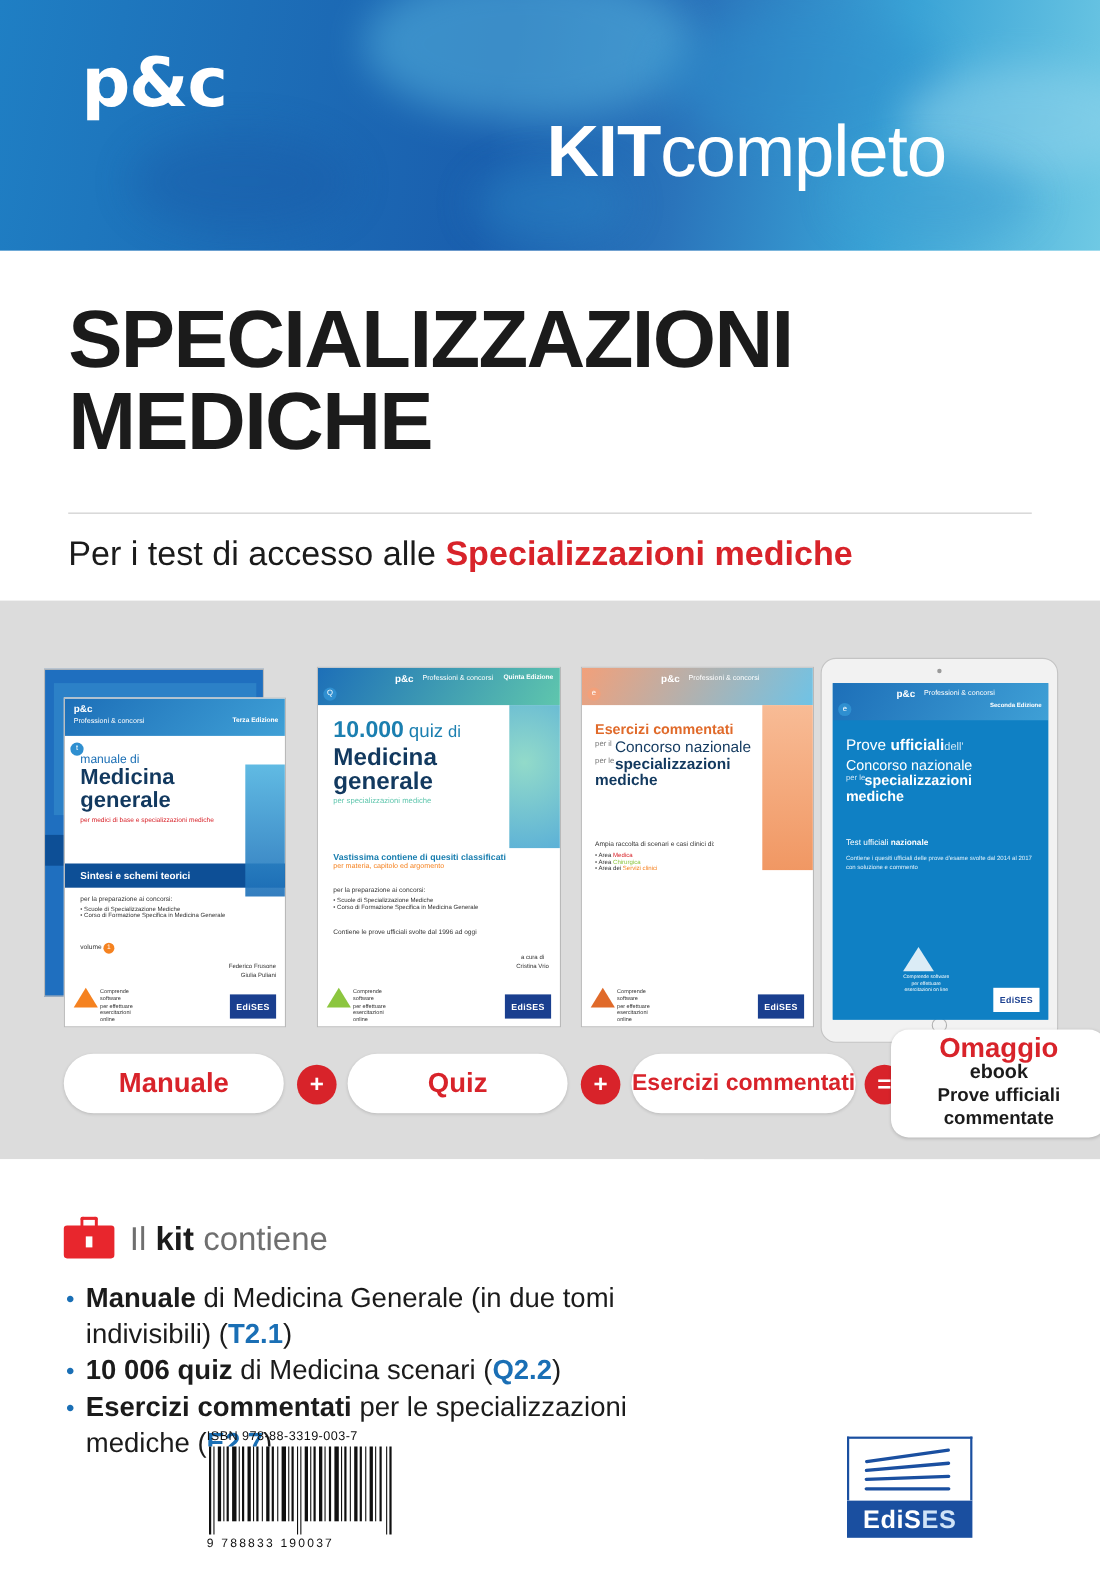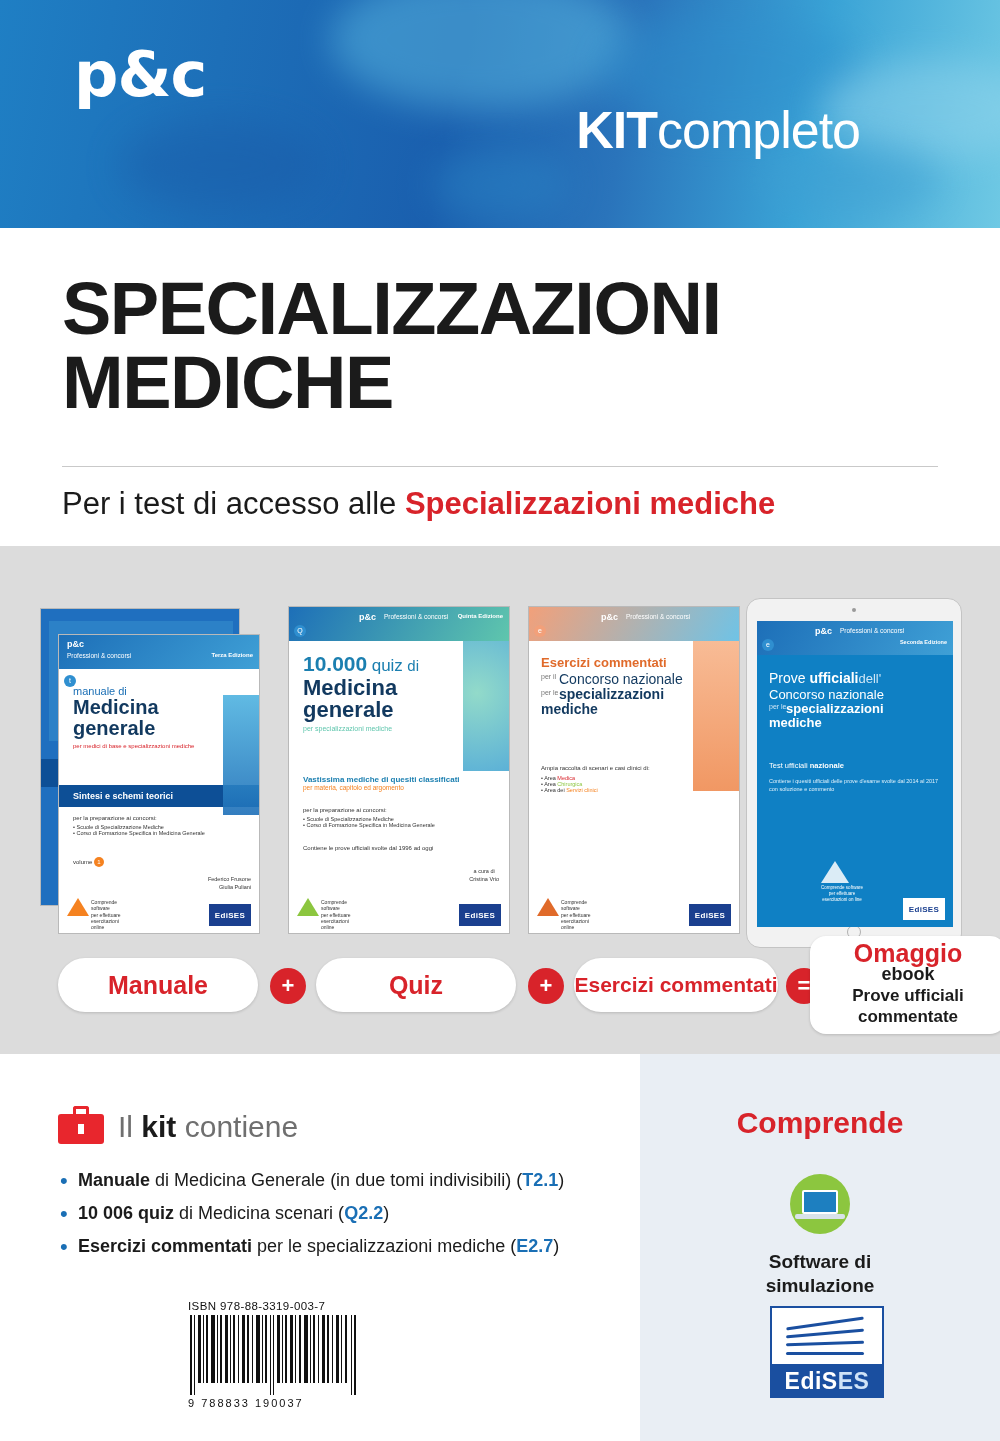--- a/index.html
+++ b/index.html
@@ -28,21 +28,21 @@
   .b5 { width: 180px; height: 80px; left: 760px; top: 140px; background:#3f9ed2; }
   .b6 { width: 140px; height: 70px; left: 430px; top: 150px; background:#2b86c6; }
 
   .logo-pc {
     position: absolute; left: 74px; top: 38px;
     font-size: 62px; font-weight: 700; color: #ffffff; letter-spacing: -1px;
     font-family: "DejaVu Sans", sans-serif;
   }
   .kit-title {
     position: absolute; right: 140px; top: 104px;
-    font-size: 52px; line-height: 1; color:#fff; white-space: nowrap;
+    font-size: 66px; line-height: 1; color:#fff; white-space: nowrap;
     font-family: "Liberation Sans", sans-serif;
   }
   .kit-title .strong { font-weight: 700; letter-spacing: -1px; }
   .kit-title .light { font-weight: 300; letter-spacing: -1px; }
 
   
   .title-area { position: absolute; left:0; top: 228px; width: 1000px; height: 318px; background:#fff; }
   .main-title {
     position: absolute; left: 62px; top: 44px; width: 900px;
     font-size: 74px; line-height: 74px; font-weight: 700; color:#1b1b1b;
@@ -127,21 +127,21 @@
     position:absolute; left: 118px; top: 56px;
     font-size: 30px; color:#6f6f6f; font-weight:400;
   }
   .kit-contiene b { color:#1b1b1b; font-weight:700; }
   .briefcase { position:absolute; left: 58px; top: 52px; width: 46px; height: 38px; }
   .briefcase .body { position:absolute; left:0; top:8px; width:46px; height:30px; background:#e8262d; border-radius:3px; }
   .briefcase .handle { position:absolute; left:15px; top:0px; width:16px; height:10px; border:3px solid #e8262d; border-bottom:none; border-radius:3px 3px 0 0;}
   .briefcase .clip { position:absolute; left:20px; top:18px; width:6px; height:10px; background:#fff; }
 
   .kit-list { position:absolute; left: 60px; top: 110px; width: 560px; }
-  .kit-list li { list-style:none; font-size: 18px; line-height: 33px; color:#1b1b1b; padding-left: 18px; position:relative; }
+  .kit-list li { list-style:none; font-size: 25px; line-height: 33px; color:#1b1b1b; padding-left: 18px; position:relative; }
   .kit-list li:before { content:"•"; position:absolute; left:0; top:0; color:#1a6fb5; font-size: 22px; }
   .kit-list b { font-weight:700; }
   .kit-list .code { color:#1a6fb5; font-weight:700; }
 
   .comprende {
     position:absolute; left: 0; top: 52px; width: 360px; text-align:center;
     font-size: 30px; font-weight:700; color:#d8232a;
   }
   .sw-icon { position:absolute; left: 143px; top: 120px; width: 74px; height: 60px; }
   .sw-icon .circ { position:absolute; left: 7px; top: 0; width: 60px; height: 60px; border-radius:50%; background:#8cc63f; }
@@ -242,21 +242,21 @@
         <div style="line-height:22px;">
           <span style="font-size:21px;font-weight:700;color:#1b7fb0;">10.000</span>
           <span style="font-size:17px;color:#1b7fb0;">quiz</span>
           <span style="font-size:15px;color:#1b7fb0;">di</span>
         </div>
         <div style="font-size:22px;font-weight:700;color:#12395f;line-height:22px;">Medicina</div>
         <div style="font-size:22px;font-weight:700;color:#12395f;line-height:22px;">generale</div>
         <div style="font-size:7px;color:#5fc6ad;margin-top:4px;">per specializzazioni mediche</div>
       </div>
       <div style="position:absolute;left:14px;top:168px;width:195px;">
-        <div style="font-size:8px;font-weight:700;color:#1b7fb0;">Vastissima mediche di quesiti classificati</div>
+        <div style="font-size:8px;font-weight:700;color:#1b7fb0;">Vastissima contiene di quesiti classificati</div>
         <div style="font-size:6.5px;color:#f58220;">per materia, capitolo ed argomento</div>
       </div>
       <div style="position:absolute;left:14px;top:200px;width:195px;">
         <div style="font-size:6px;color:#333;">per la preparazione ai concorsi:</div>
         <div style="font-size:5.5px;color:#333;margin-top:3px;">• <span>Scuole di Specializzazione Mediche</span></div>
         <div style="font-size:5.5px;color:#333;">• <span>Corso di Formazione Specifica in Medicina Generale</span></div>
       </div>
       <div style="position:absolute;left:14px;top:238px;font-size:6px;color:#333;">Contiene le prove ufficiali svolte dal 1996 ad oggi</div>
       <div style="position:absolute;right:10px;bottom:50px;font-size:5.5px;color:#333;text-align:center;line-height:8px;">a cura di<br>Cristina Vrio</div>
       <div class="sw-badge">
@@ -301,21 +301,21 @@
       <div class="screen">
         <div style="position:absolute;left:0;top:0;width:196px;height:34px;background:linear-gradient(120deg,#1d6fb8,#3fa0d6);">
           <span style="position:absolute;left:58px;top:5px;color:#fff;font-size:9px;font-weight:700;">p&amp;c</span>
           <span style="position:absolute;left:83px;top:6px;color:#fff;font-size:6.5px;">Professioni &amp; concorsi</span>
           <span style="position:absolute;right:6px;top:18px;color:#fff;font-size:5.5px;font-weight:700;">Seconda Edizione</span>
           <span style="position:absolute;left:5px;top:18px;width:12px;height:12px;border-radius:50%;background:#2f8fd0;color:#fff;font-size:7px;text-align:center;line-height:12px;">e</span>
         </div>
         <div style="position:absolute;left:0;top:34px;width:196px;height:272px;background:#0f80c4;"></div>
         <div style="position:absolute;left:12px;top:48px;width:175px;">
           <div style="line-height:17px;">
-            <span style="font-size:14px;color:#fff;">Prove </span><span style="font-size:14px;font-weight:700;color:#fff;">ufficiali</span><span style="font-size:13px;color:#cfe6f6;">dell'</span>
+            <span style="font-size:14px;color:#fff;">Prove </span><span style="font-size:14px;font-weight:700;color:#fff;">ufficiali</span><span style="font-size:10px;color:#cfe6f6;">dell'</span>
           </div>
           <div style="font-size:13px;color:#fff;line-height:15px;">Concorso nazionale</div>
           <div style="font-size:7px;color:#cfe6f6;line-height:10px;">per le</div>
           <div style="font-size:13px;font-weight:700;color:#fff;line-height:14px;margin-top:-10px;margin-left:17px;">specializzazioni</div>
           <div style="font-size:13px;font-weight:700;color:#fff;line-height:14px;">mediche</div>
         </div>
         <div style="position:absolute;left:12px;top:140px;width:175px;font-size:7.5px;color:#fff;">Test ufficiali <b>nazionale</b></div>
         <div style="position:absolute;left:12px;top:156px;width:172px;font-size:5.5px;color:#dff0fb;line-height:8px;">Contiene i quesiti ufficiali delle prove d'esame svolte dal 2014 al 2017 con soluzione e commento</div>
         <div style="position:absolute;left:50px;bottom:26px;width:70px;height:40px;">
           <div style="position:absolute;left:14px;top:0;width:0;height:0;border-left:14px solid transparent;border-right:14px solid transparent;border-bottom:22px solid #fff;opacity:.85;"></div>
@@ -351,31 +351,20 @@
       <div class="kit-contiene">
         <span>Il </span><b>kit</b><span> contiene</span>
       </div>
       <ul class="kit-list">
         <li><b>Manuale</b><span> di Medicina Generale (in due tomi indivisibili) (</span><span class="code">T2.1</span><span>)</span></li>
         <li><b>10 006 quiz</b><span> di Medicina scenari (</span><span class="code">Q2.2</span><span>)</span></li>
         <li><b>Esercizi commentati</b><span> per le specializzazioni mediche (</span><span class="code">E2.7</span><span>)</span></li>
       </ul>
     </div>
 
-    <div class="bottom-right">
-      <div class="comprende">Comprende</div>
-      <div class="sw-icon">
-        <div class="circ"></div>
-          <div class="lap"></div>
-          <div class="base"></div>
-      </div>
-      <div class="sw-label">
-        <span>Software di</span><br><span>simulazione</span>
-      </div>
-    </div>
   </div>
 
   <div class="barcode-box">
     <div class="isbn-text">ISBN  978-88-3319-003-7</div>
     <div class="bars">
       <i style="left:2px;width:2px;"></i>
         <i style="left:6px;width:1px;"></i>
       <i class="short" style="left:10px;width:3px;"></i>
         <i class="short" style="left:15px;width:1px;"></i>
       <i class="short" style="left:18px;width:2px;"></i>

